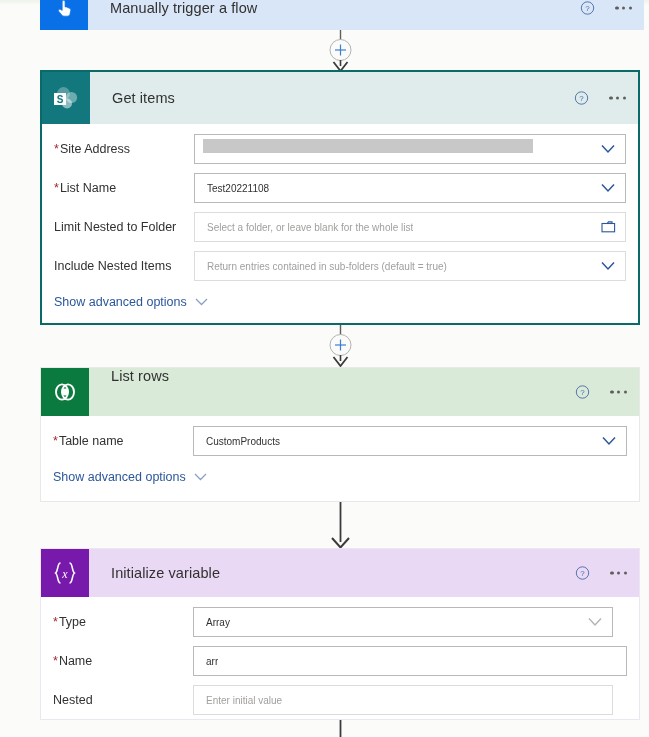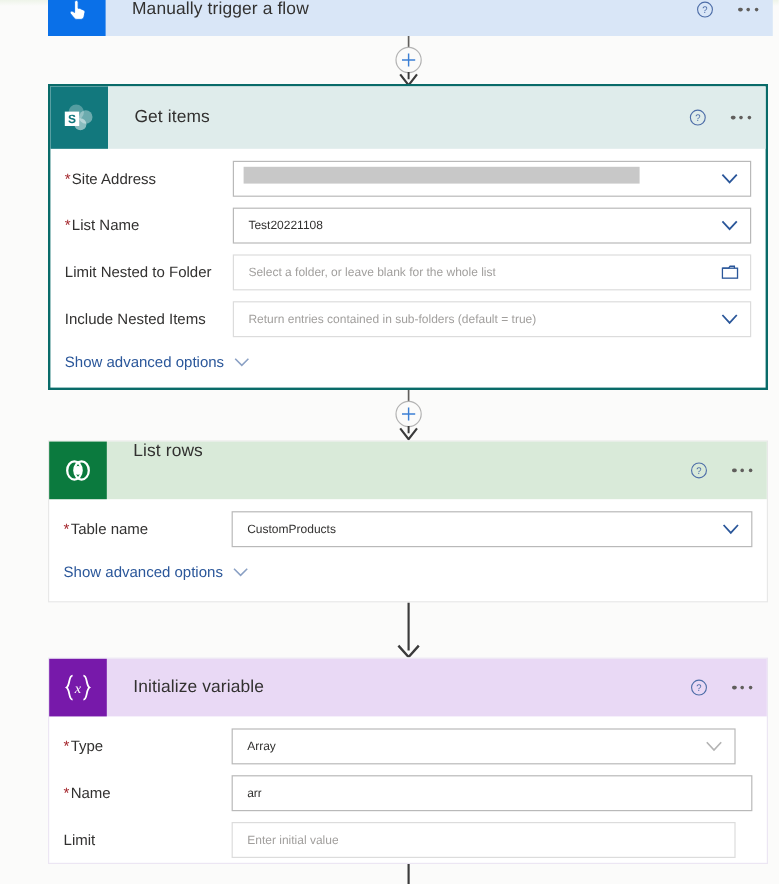--- a/index.html
+++ b/index.html
@@ -345,21 +345,21 @@
           </svg>
         </div>
       </div>
       <div class="frow">
         <div class="flabel"><span class="req">*</span><span>Name</span></div>
         <div class="fctl">
           <div class="fval">arr</div>
         </div>
       </div>
       <div class="frow">
-        <div class="flabel">Limit</div>
+        <div class="flabel">Nested</div>
         <div class="fctl light" style="margin-right:14px;">
           <div class="fval placeholder">Enter initial value</div>
         </div>
       </div>
     </div>
   </div>
 
   <div class="conn" style="top:720px;">
     <svg width="649" height="17" aria-hidden="true">
       <line x1="324.5" y1="0" x2="324.5" y2="17" stroke="#3b3b3b" stroke-width="1.8"></line>

